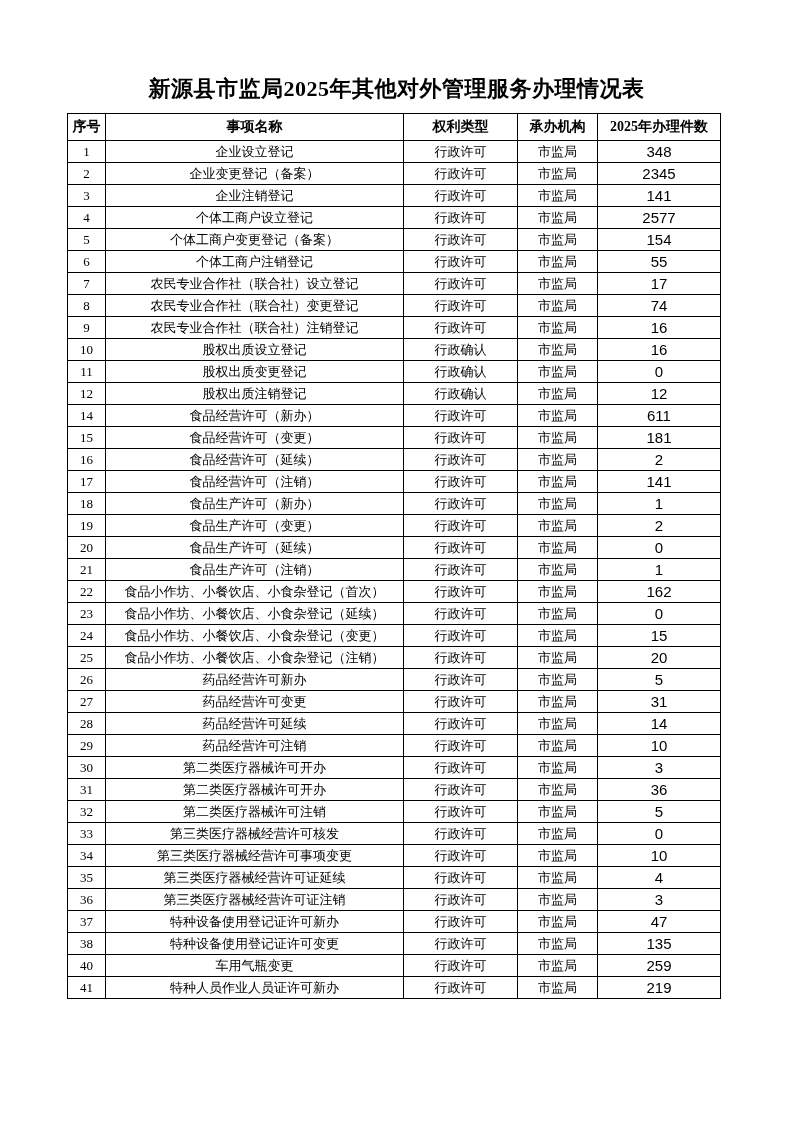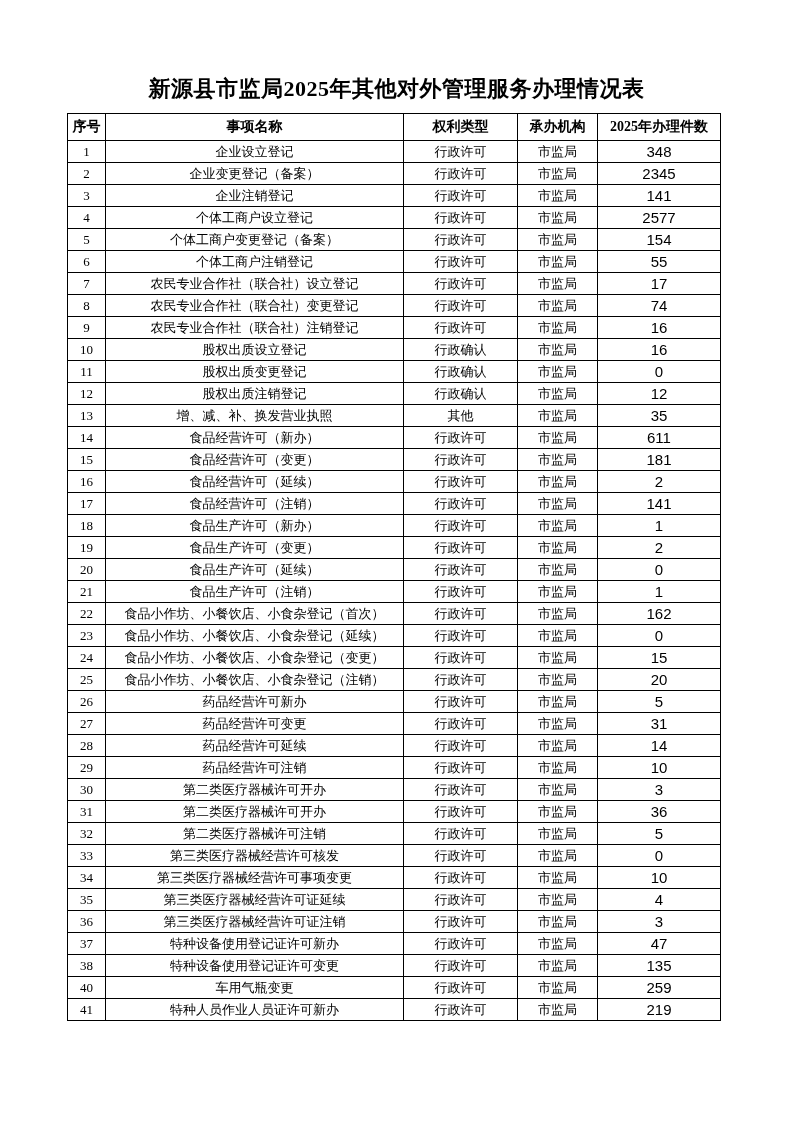--- a/index.html
+++ b/index.html
@@ -171,27 +171,20 @@
           <td class="col4">0</td>
         </tr>
         <tr>
           <td class="col0">12</td>
           <td class="col1">股权出质注销登记</td>
           <td class="col2">行政确认</td>
           <td class="col3">市监局</td>
           <td class="col4">12</td>
         </tr>
         <tr>
-          <td class="col0">13</td>
-          <td class="col1">增、减、补、换发营业执照</td>
-          <td class="col2">其他</td>
-          <td class="col3">市监局</td>
-          <td class="col4">35</td>
-        </tr>
-        <tr>
           <td class="col0">14</td>
           <td class="col1">食品经营许可（新办）</td>
           <td class="col2">行政许可</td>
           <td class="col3">市监局</td>
           <td class="col4">611</td>
         </tr>
         <tr>
           <td class="col0">15</td>
           <td class="col1">食品经营许可（变更）</td>
           <td class="col2">行政许可</td>

